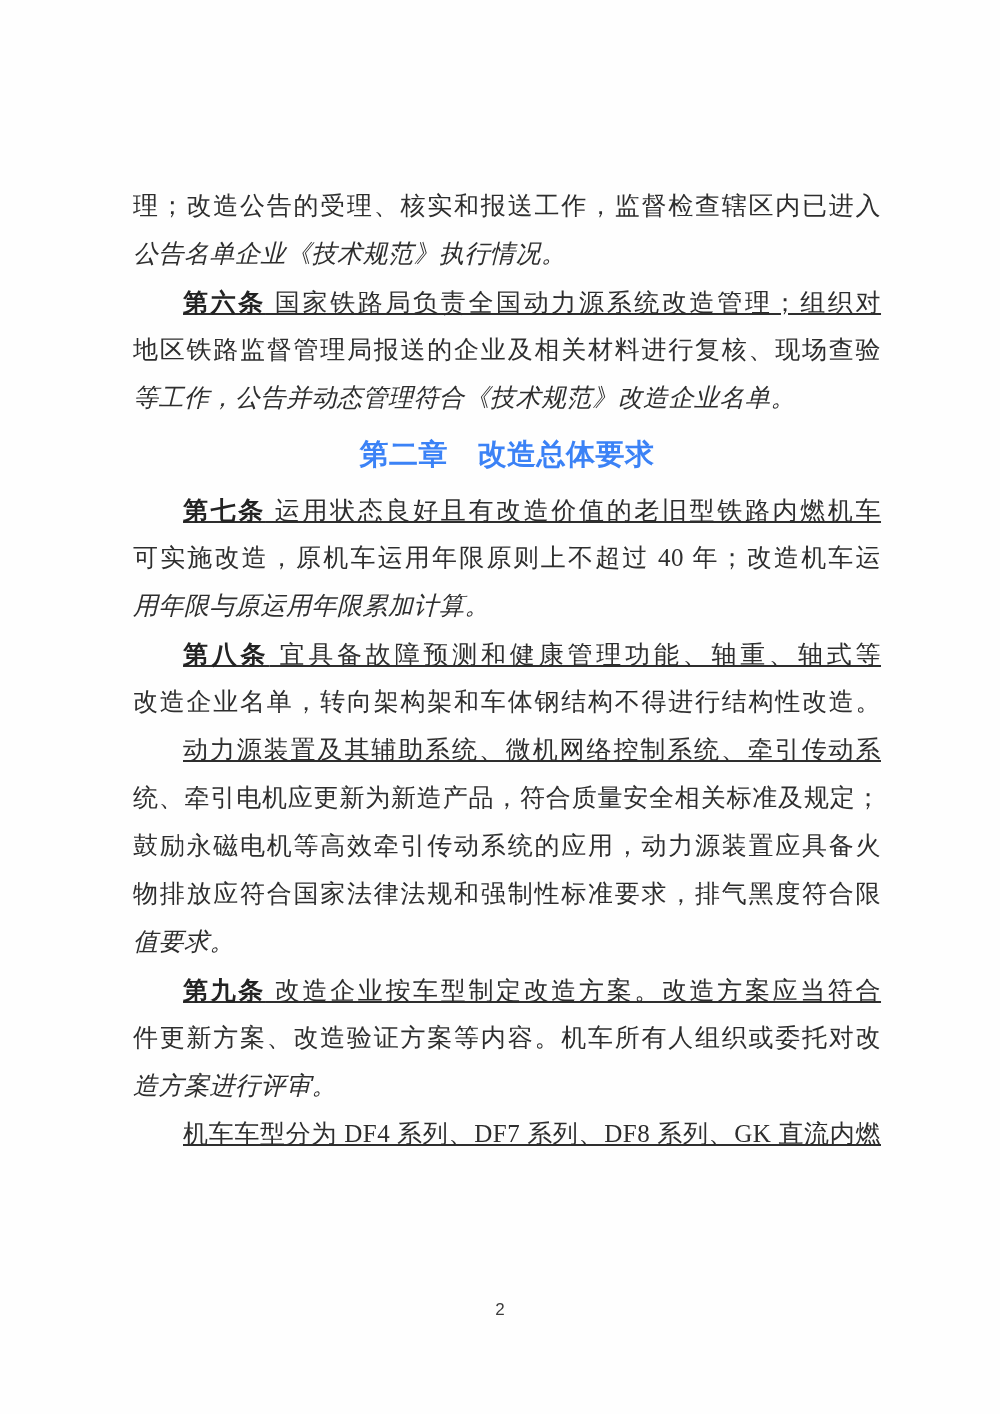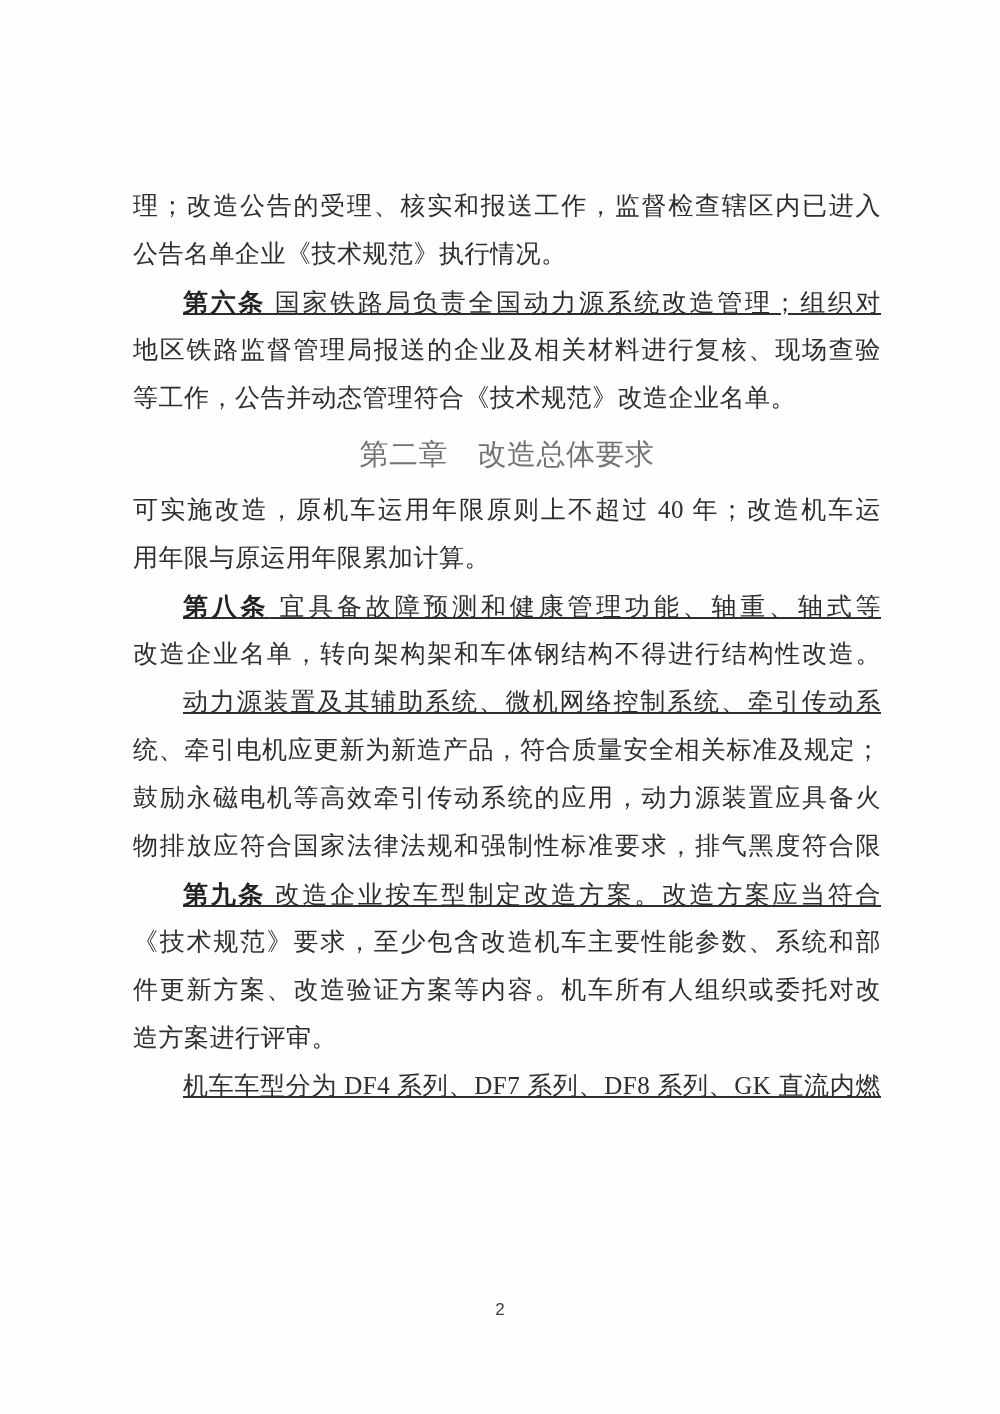--- a/index.html
+++ b/index.html
@@ -21,31 +21,31 @@
     height:48px;
     line-height:48px;
     font-size:25px;
     letter-spacing:0.5px;
     text-align:justify;
     white-space:nowrap;
   }
   
   .fl{white-space:normal;text-align-last:justify;}
   
-  .el{text-align-last:left;}
+  .el{text-align-last:left;font-style:italic;}
   
   .ind{text-indent:50px;text-decoration:underline;}
   .hd{
     text-align:center;
     text-align-last:center;
     text-indent:0;
-    font-weight:400;
+    font-weight:700;
     font-size:29px;
     font-family:"Liberation Sans",sans-serif;
-    color:#737373;
+    color:#3b82f6;
     margin:8px 0;
   }
   .b{
     font-weight:700;
     font-family:"Liberation Sans",sans-serif;
     color:#232323;
   }
   .b:empty{display:none;}
   .pagenum{
     position:absolute;
@@ -64,30 +64,31 @@
   <div class="content">
 
     <div class="line fl"><span>理；改造公告的受理、核实和报送工作，监督检查辖区内已进入</span></div>
     <div class="line el"><span>公告名单企业《技术规范》执行情况。</span></div>
     <div class="line fl ind"><span class="b">第六条</span><span> 国家铁路局负责全国动力源系统改造管理；组织对</span></div>
     <div class="line fl"><span>地区铁路监督管理局报送的企业及相关材料进行复核、现场查验</span></div>
     <div class="line el"><span>等工作，公告并动态管理符合《技术规范》改造企业名单。</span></div>
 
     <div class="line hd">第二章　改造总体要求</div>
 
+    <div class="line fl ind"><span class="b">第七条</span><span> 运用状态良好且有改造价值的老旧型铁路内燃机车</span></div>
     <div class="line fl"><span>可实施改造，原机车运用年限原则上不超过 40 年；改造机车运</span></div>
     <div class="line el"><span>用年限与原运用年限累加计算。</span></div>
     <div class="line fl ind"><span class="b">第八条</span><span> 宜具备故障预测和健康管理功能、轴重、轴式等</span></div>
     <div class="line fl"><span>改造企业名单，转向架构架和车体钢结构不得进行结构性改造。</span></div>
     <div class="line fl ind"><span>动力源装置及其辅助系统、微机网络控制系统、牵引传动系</span></div>
     <div class="line fl"><span>统、牵引电机应更新为新造产品，符合质量安全相关标准及规定；</span></div>
     <div class="line fl"><span>鼓励永磁电机等高效牵引传动系统的应用，动力源装置应具备火</span></div>
     <div class="line fl"><span>物排放应符合国家法律法规和强制性标准要求，排气黑度符合限</span></div>
+    <div class="line el"><span>值要求。</span></div>
     <div class="line fl ind"><span class="b">第九条</span><span> 改造企业按车型制定改造方案。改造方案应当符合</span></div>
-    <div class="line fl"><span>《技术规范》要求，至少包含改造机车主要性能参数、系统和部</span></div>
     <div class="line fl"><span>件更新方案、改造验证方案等内容。机车所有人组织或委托对改</span></div>
     <div class="line el"><span>造方案进行评审。</span></div>
     <div class="line fl ind"><span>机车车型分为 DF4 系列、DF7 系列、DF8 系列、GK 直流内燃</span></div>
 
   </div>
 
   <div class="pagenum">2</div>
 </div>
 
 </body></html>

